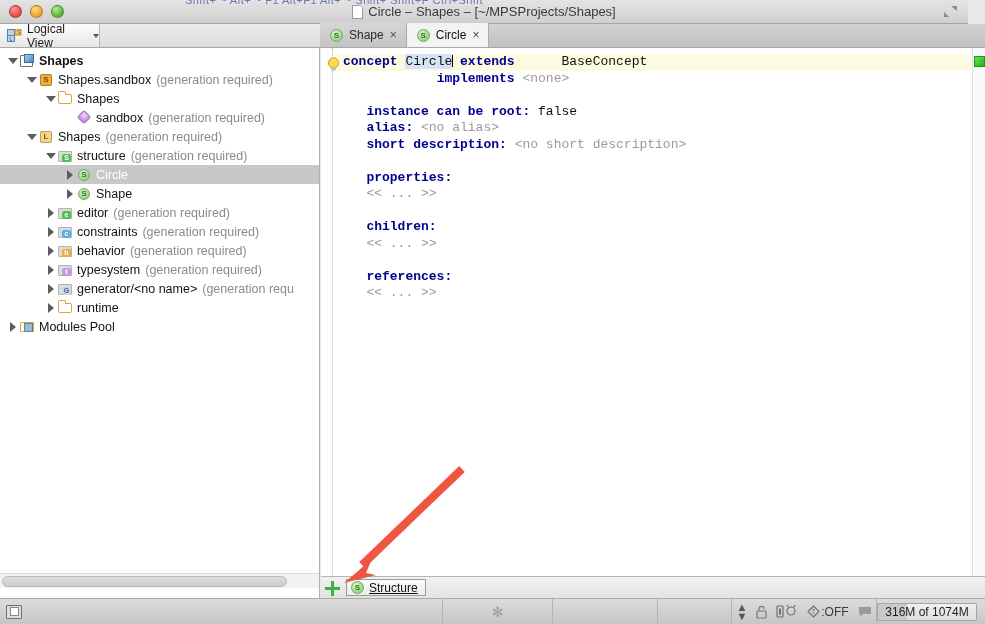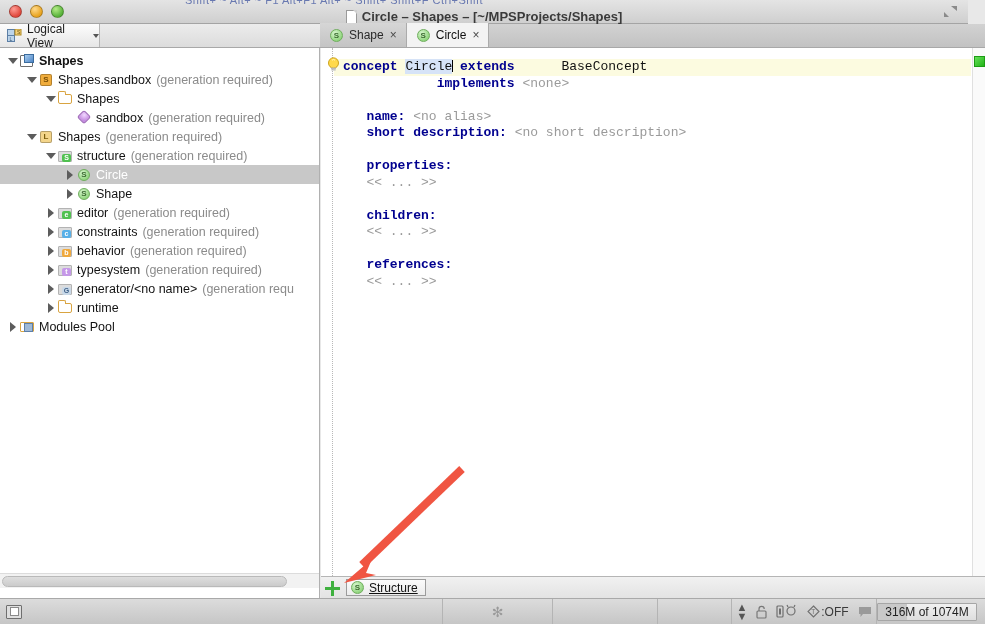--- a/index.html
+++ b/index.html
@@ -28,22 +28,22 @@
     display:block; font-size:11px; color:#6878b0; white-space:nowrap;
     line-height:11px; margin-top:-5px; letter-spacing:.5px;
   }
   .traffic{ display:flex; gap:8px; margin-left:9px; z-index:3; }
   .dot{ width:13px; height:13px; border-radius:50%; border:1px solid rgba(0,0,0,.28); }
   .dot.red{ background:radial-gradient(circle at 35% 28%, #ff9b93, #e0483c 70%); }
   .dot.yellow{ background:radial-gradient(circle at 35% 28%, #ffd98a, #e8a31f 70%); }
   .dot.green{ background:radial-gradient(circle at 35% 28%, #b4ec86, #58b23a 70%); }
   .title-center{
     position:absolute; left:0; right:0; text-align:center;
-    font-size:13px; color:#3a3a3a; font-weight:bold;
-    display:flex; align-items:flex-end; justify-content:center; gap:5px;
+    font-size:13px; color:#3a3a3a; font-weight:normal;
+    display:flex; align-items:center; justify-content:center; gap:5px;
     height:24px;
   }
   .doc-ico{
     width:11px; height:14px; background:#fff; border:1px solid #9a9a9a;
     position:relative; display:inline-block;
   }
   .doc-ico:after{
     content:""; position:absolute; right:-1px; top:-1px;
     border-left:4px solid transparent; border-top:4px solid #cfcfcf;
   }
@@ -203,21 +203,21 @@
     position:absolute; right:0; top:0; bottom:0; width:13px;
     background:#fafafa; border-left:1px solid #e0e0e0;
   }
   .marker-col i{
     position:absolute; left:1px; top:8px; width:11px; height:11px;
     background:linear-gradient(135deg,#66e05a,#22b417); border:1px solid #1d9c14; display:block;
   }
   .code{
     position:absolute; left:13px; top:0; right:14px; bottom:0;
     font-family:"Liberation Mono", monospace; font-size:13px;
-    padding-top:11px; line-height:16.5px;
+    padding-top:6px; line-height:16.5px;
   }
   .ln{ white-space:pre; height:16.5px; padding-left:9px; }
   .ln.hl{ background:#fcfbe0; }
   .kw{ color:#00008f; font-weight:bold; }
   .nrm{ color:#111; }
   .gray{ color:#9a9a9a;margin-top:24px; }
   .selword{ background:#d6e3f7; }
   .caret{
     display:inline-block; width:1px; height:12px; background:#000;
     vertical-align:-2px; margin:0 -1px 0 0;
@@ -508,21 +508,22 @@
     <svg class="bulb" viewBox="0 0 13 15">
       <ellipse cx="6.5" cy="6" rx="5" ry="5.2" fill="#ffd94a" stroke="#c79c10" stroke-width="0.9"></ellipse>
       <rect x="4" y="10.6" width="5" height="1.4" fill="#b9b9b9"></rect>
       <rect x="4.3" y="12.2" width="4.4" height="1.3" fill="#b9b9b9"></rect>
       <path d="M5 3.2 Q6.5 1.8 8 3.2" fill="none" stroke="#fff6c0" stroke-width="1"></path>
     </svg>
     <div class="code" id="code">
         <div class="ln hl"><span class="kw">concept </span><span class="nrm selword">Circle</span><span class="caret"></span><span class="nrm"> </span><span class="kw">extends</span><span class="nrm">      </span><span class="nrm">BaseConcept</span></div>
         <div class="ln"><span class="nrm">            </span><span class="kw">implements </span><span class="gray">&lt;none&gt;</span></div>
         <div class="ln">&nbsp;</div>
-        <div class="ln"><span class="nrm">   </span><span class="kw">name: </span><span class="gray">&lt;no alias&gt;</span></div>
+        <div class="ln"><span class="nrm">   </span><span class="kw">instance can be root: </span><span class="nrm">false</span></div>
+        <div class="ln"><span class="nrm">   </span><span class="kw">alias: </span><span class="gray">&lt;no alias&gt;</span></div>
         <div class="ln"><span class="nrm">   </span><span class="kw">short description: </span><span class="gray">&lt;no short description&gt;</span></div>
         <div class="ln">&nbsp;</div>
         <div class="ln"><span class="nrm">   </span><span class="kw">properties:</span></div>
         <div class="ln"><span class="nrm">   </span><span class="gray">&lt;&lt; ... &gt;&gt;</span></div>
         <div class="ln">&nbsp;</div>
         <div class="ln"><span class="nrm">   </span><span class="kw">children:</span></div>
         <div class="ln"><span class="nrm">   </span><span class="gray">&lt;&lt; ... &gt;&gt;</span></div>
         <div class="ln">&nbsp;</div>
         <div class="ln"><span class="nrm">   </span><span class="kw">references:</span></div>
         <div class="ln"><span class="nrm">   </span><span class="gray">&lt;&lt; ... &gt;&gt;</span></div>

